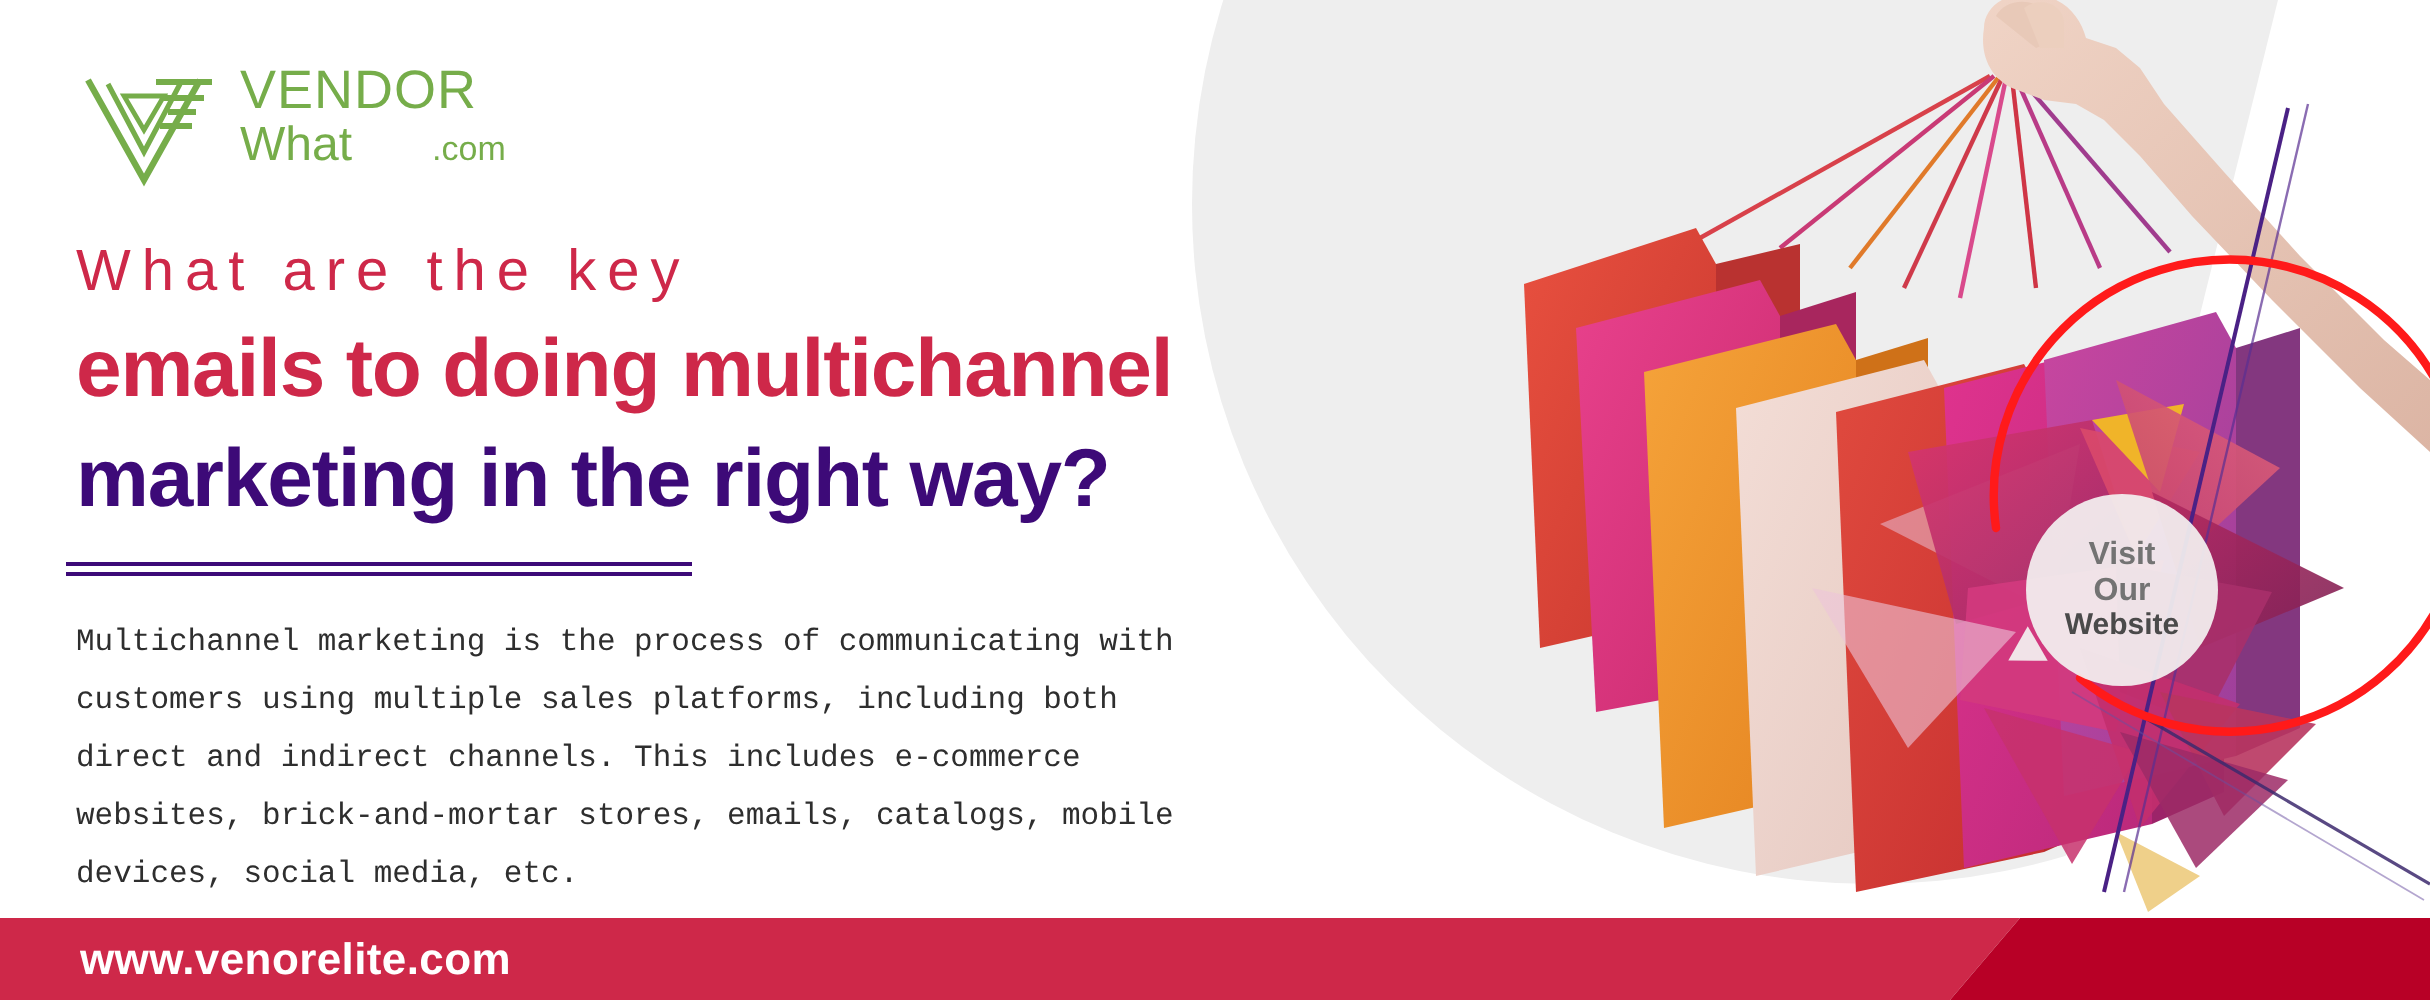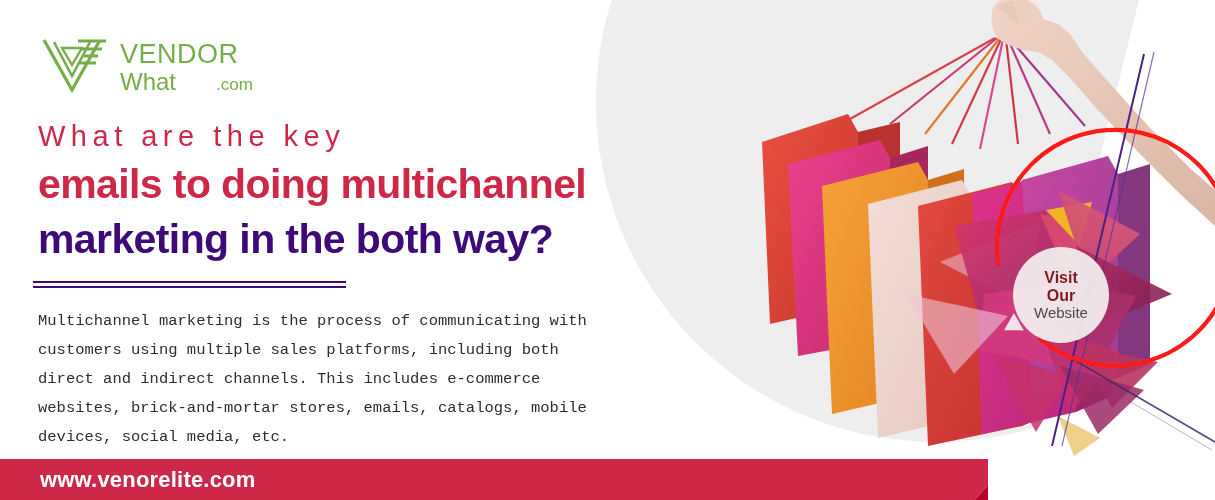--- a/index.html
+++ b/index.html
@@ -31,21 +31,21 @@
     width:200px; height:500px;
     background:#ffffff;
     clip-path:polygon(62% 0%, 100% 0%, 100% 100%, 0% 100%);
     z-index:1;
   }
 
   
   .logo {
     position:absolute;
     left:38px; top:32px;
-    display:flex; align-items:flex-end; gap:10px;
+    display:flex; align-items:flex-start; gap:10px;
     z-index:20;
   }
   .logo-mark { width:72px; height:62px; display:block; }
   .logo-text { line-height:1; }
   .logo-line1 {
     font-size:27px; font-weight:400; letter-spacing:0.5px;
     color:#76ad4a; display:block;
   }
   .logo-line2 {
     font-size:24px; font-weight:400; color:#76ad4a;
@@ -104,40 +104,40 @@
     width:96px; height:96px;
     border-radius:50%;
     background:rgba(243,240,240,0.93);
     display:flex; flex-direction:column;
     align-items:center; justify-content:center;
     z-index:14;
     line-height:1.12;
   }
   .visit-badge .v1,
   .visit-badge .v2 {
-    font-size:16px; font-weight:bold; color:#7f1d1d;
+    font-size:16px; font-weight:bold; color:#737373;
   }
   .visit-badge .v3 {
-    font-size:15px; font-weight:400; color:#4a4a4a;
+    font-size:15px; font-weight:700; color:#4a4a4a;
   }
   .badge-pointer {
     position:absolute;
     left:1003px; top:316px;
     width:0; height:0;
     border-left:17px solid rgba(243,240,240,0.93);
     border-top:10px solid transparent;
     border-bottom:10px solid transparent;
     transform:rotate(150deg);
     z-index:13;
   }
 
   
   .bottom-bar {
     position:absolute; left:0; bottom:0;
-    width:988px; height:41px;
+    width:1215px; height:41px;
     z-index:30;
   }
   .bar-light {
     position:absolute; inset:0;
     background:#ce2849;
     clip-path:polygon(0 0, 1010px 0, 975px 41px, 0 41px);
   }
   .bar-dark {
     position:absolute; inset:0;
     background:#b80026;
@@ -299,21 +299,21 @@
     </span>
     <span class="logo-text">
       <span class="logo-line1">VENDOR</span>
       <span class="logo-line2"><span>What</span><span class="dotcom">.com</span></span>
     </span>
   </div>
 
   <div class="headline">
     <div class="hl-1">What are the key</div>
     <div class="hl-2">emails to doing multichannel</div>
-    <div class="hl-3">marketing in the both way?</div>
+    <div class="hl-3">marketing in the right way?</div>
   </div>
 
   <div class="divider">
     <div class="rule"></div>
     <div class="rule"></div>
   </div>
 
   <div class="body-copy">
     <p>Multichannel marketing is the process of communicating with customers using multiple sales platforms, including both direct and indirect channels. This includes e-commerce websites, brick-and-mortar stores, emails, catalogs, mobile devices, social media, etc.</p>
   </div>

